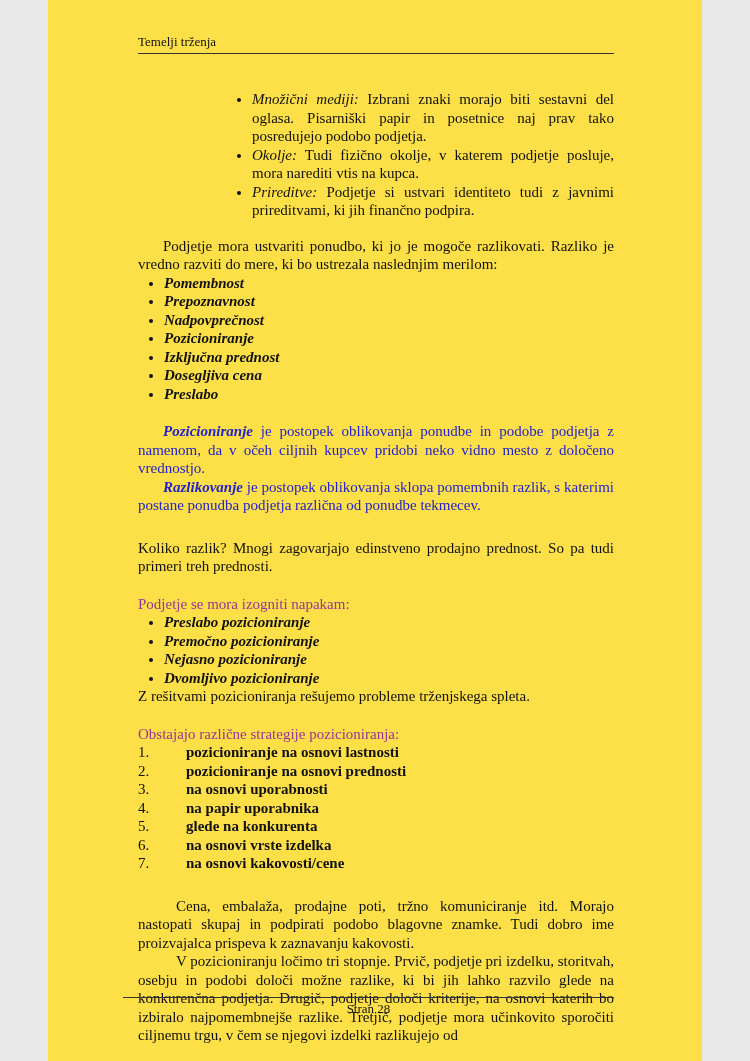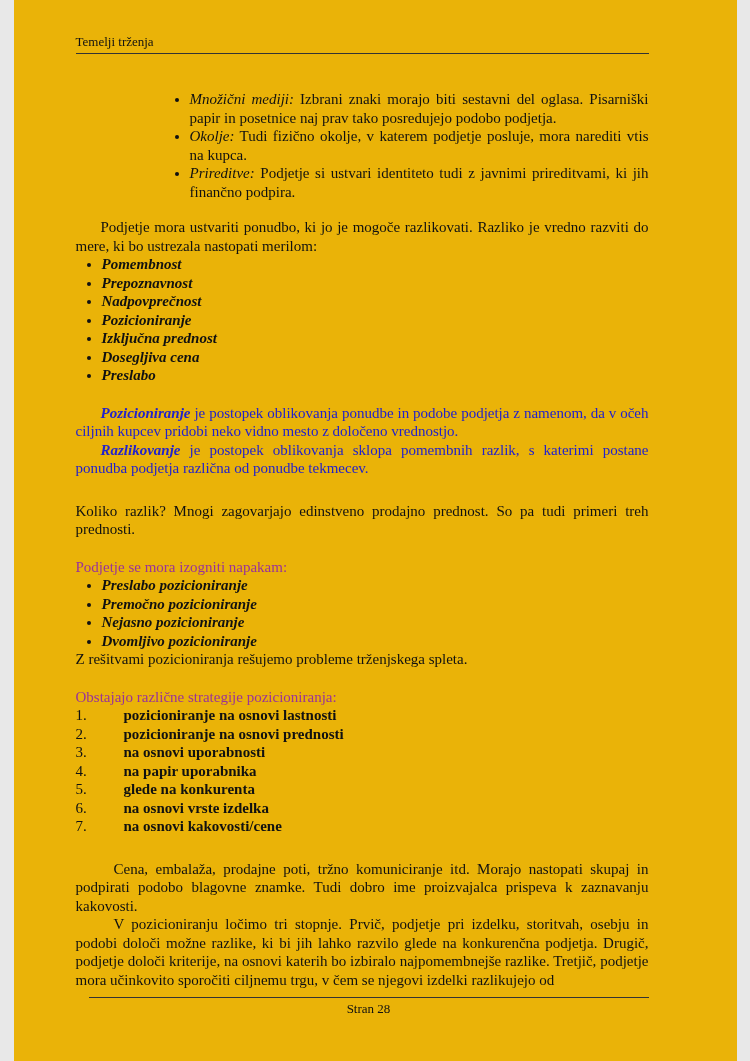--- a/index.html
+++ b/index.html
@@ -1,23 +1,23 @@
 <!DOCTYPE html>
 <html><head>
 <meta charset="utf-8">
 <style>
   html, body { margin: 0; padding: 0; background: #e8e8e8; }
   .page {
     position: relative;
-    width: 723px;
+    width: 654px;
     height: 1061px;
     margin: 0 auto;
-    background: #eab308;
+    background: #fde047;
     box-sizing: border-box;
-    padding: 34px 88px 0 62px;
+    padding: 34px 88px 0 90px;
     font-family: "Liberation Serif", "DejaVu Serif", serif;
     font-size: 15px;
     line-height: 18.5px;
     color: #111111;
     overflow: hidden;
   }
   .running-header {
     font-size: 13px;
     line-height: 16px;
     padding-bottom: 3px;
@@ -66,21 +66,21 @@
 <div class="page">
 
   <div class="running-header">Temelji trženja</div>
 
   <ul class="top-bullets">
     <li><span class="lead-italic">Množični mediji:</span><span> Izbrani znaki morajo biti sestavni del oglasa. Pisarniški papir in posetnice naj prav tako posredujejo podobo podjetja.</span></li>
     <li><span class="lead-italic">Okolje:</span><span> Tudi fizično okolje, v katerem podjetje posluje, mora narediti vtis na kupca.</span></li>
     <li><span class="lead-italic">Prireditve:</span><span> Podjetje si ustvari identiteto tudi z javnimi prireditvami, ki jih finančno podpira.</span></li>
   </ul>
 
-  <p class="indent1">Podjetje mora ustvariti ponudbo, ki jo je mogoče razlikovati. Razliko je vredno razviti do mere, ki bo ustrezala nastopati merilom:</p>
+  <p class="indent1">Podjetje mora ustvariti ponudbo, ki jo je mogoče razlikovati. Razliko je vredno razviti do mere, ki bo ustrezala naslednjim merilom:</p>
 
   <ul class="bold-bullets">
     <li>Pomembnost</li>
     <li>Prepoznavnost</li>
     <li>Nadpovprečnost</li>
     <li>Pozicioniranje</li>
     <li>Izključna prednost</li>
     <li>Dosegljiva cena</li>
     <li>Preslabo</li>
   </ul>

